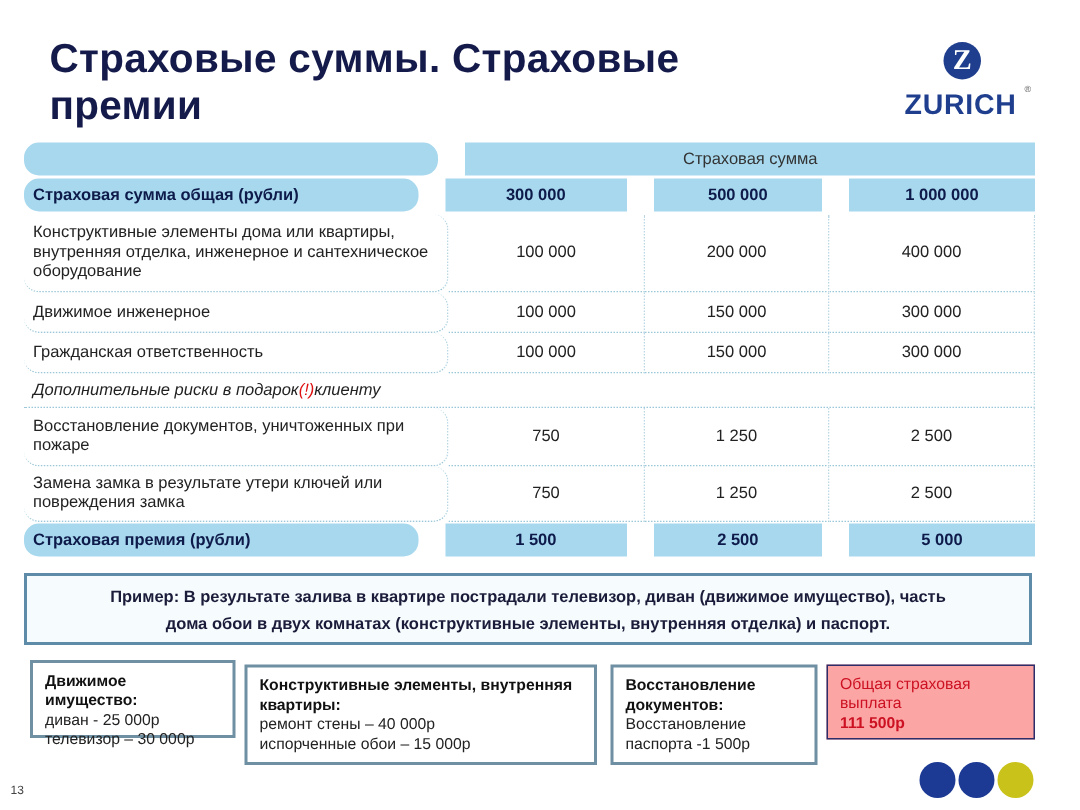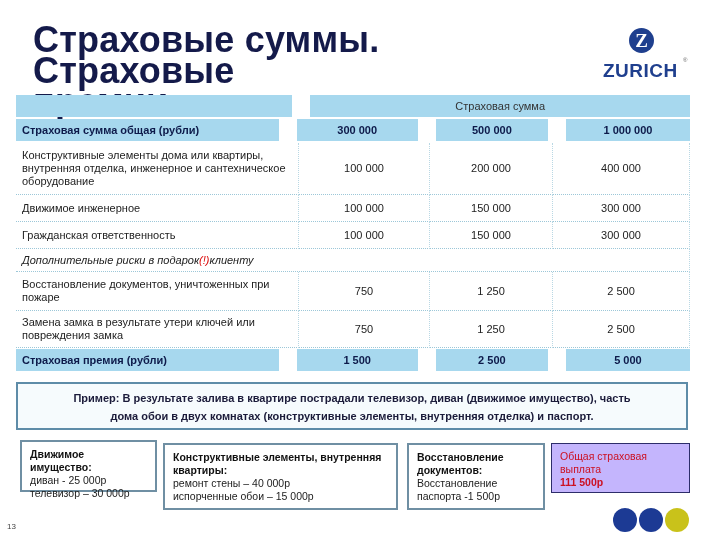--- a/index.html
+++ b/index.html
@@ -2,42 +2,42 @@
 <html><head>
 <meta charset="utf-8">
 <style>
   * { box-sizing: border-box; margin: 0; padding: 0; }
   html, body { width: 720px; height: 540px; background: #ffffff; overflow: hidden; }
   body { position: relative; font-family: "Liberation Sans", sans-serif; color: #111; }
 
   .title {
     position: absolute; left: 33px; top: 24px; width: 520px;
     font-family: "Liberation Sans", sans-serif; font-weight: bold;
-    font-size: 36px; line-height: 31px; color: #141a4a; letter-spacing: 0.2px;
+    font-size: 27px; line-height: 31px; color: #141a4a; letter-spacing: 0.2px;
   }
 
   .logo { position: absolute; left: 600px; top: 25px; width: 92px; height: 60px; }
   .logo .disc {
     position: absolute; left: 29px; top: 3px; width: 25px; height: 25px; border-radius: 50%;
     background: #1f3f8e; color: #fff; font-weight: bold; font-size: 19px; line-height: 25px;
     text-align: center; font-family: "Liberation Serif", serif;
   }
   .logo .word {
     position: absolute; left: 3px; top: 35px; font-family: Liberation Sans, sans-serif;
     font-weight: bold; font-size: 19px; color: #1f3f8e; letter-spacing: 0.5px;
   }
   .logo .reg { position: absolute; left: 83px; top: 32px; font-size: 6px; color: #666; }
 
   .tbl { position: absolute; left: 16px; top: 95px; width: 674px; }
   .row { position: absolute; left: 0; width: 674px; display: flex; }
   .cell {
     display: flex; align-items: center; font-size: 11px; line-height: 13px; color: #222;
     border-bottom: 1px dotted #9cc7d8; border-right: 1px dotted #b9d8e4;
   }
-  .cell.label { width: 283px; padding-left: 6px; }
+  .cell.label { width: 283px; padding-left: 6px; border-radius: 10px; }
   .cell.num { justify-content: center; }
   .c2 { width: 131px; } .c3 { width: 123px; } .c4 { width: 137px; }
   .hdr .cell { background: #a7d8ee; border: none; color: #0d1a4a; }
   .hdr .cell + .cell { margin-left: 18px; }
   .hdr .cell.bold { font-weight: bold; }
   .row.hdr1 { top: 0; height: 22px; }
   .row.hdr1 .span { width: 389px; justify-content: center; color: #333; font-size: 11px; }
   .bold { font-weight: bold; }
   .red { color: #d11; }
   .extra { width: 674px; padding-left: 6px; font-style: italic; }
@@ -47,21 +47,21 @@
     border: 2px solid #5e8ca8; background: #f6fbfd;
     font-weight: bold; font-size: 11px; line-height: 18px; text-align: center; color: #1b1b3a;
     padding-top: 5px;
   }
 
   .box {
     position: absolute; border: 2px solid #6f8fa3; background: #fff; font-size: 10.5px;
     line-height: 13px; padding: 6px 8px; color: #222;
   }
   .box .bold { color: #111; }
-  .box.total { background: #c4b5fd; border: 1.5px solid #2d2d6a; color: #cc1122; }
+  .box.total { background: #fca5a5; border: 1.5px solid #2d2d6a; color: #cc1122; }
 
   .pagenum { position: absolute; left: 7px; top: 522px; font-size: 8px; color: #444; }
   .dots { position: absolute; left: 613px; top: 508px; display: flex; gap: 2px; }
   .dot { width: 24px; height: 24px; border-radius: 50%; }
 </style>
 </head>
 <body>
 
 <div class="title">
   <div>Страховые суммы. Страховые</div>

